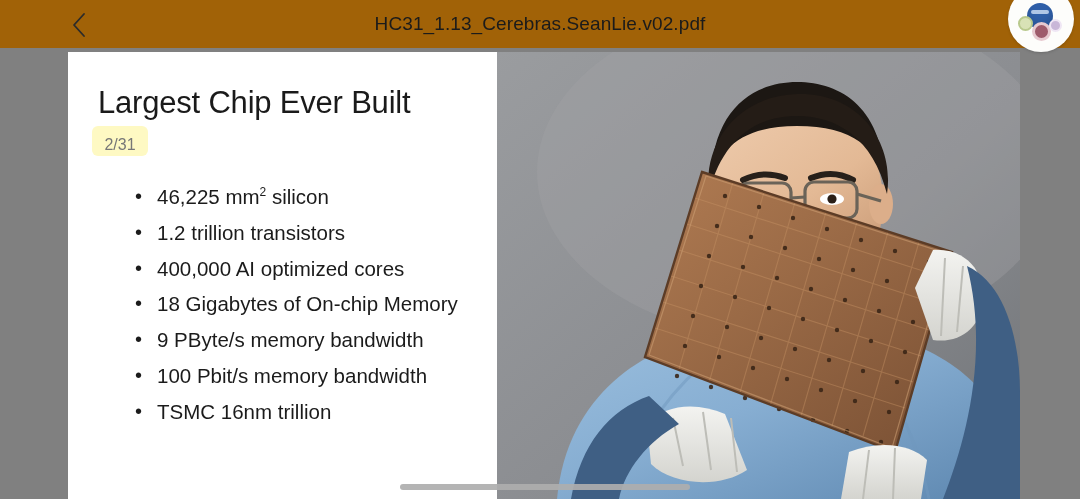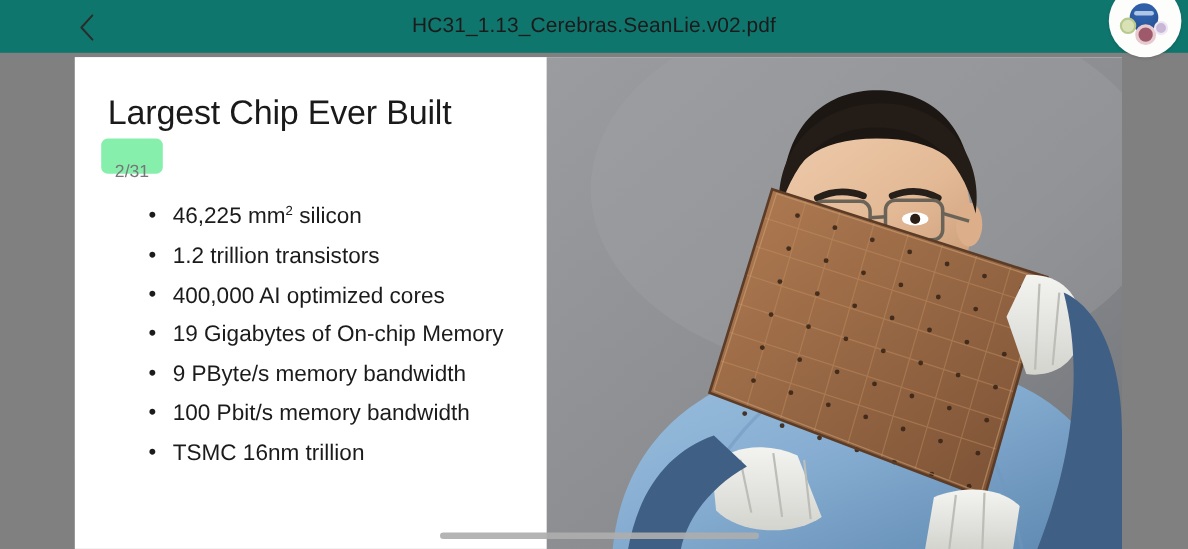--- a/index.html
+++ b/index.html
@@ -18,21 +18,21 @@
     overflow: hidden;
     background: #808080;
   }
 
   
   .topbar {
     position: absolute;
     left: 0; top: 0;
     width: 1080px;
     height: 48px;
-    background: #0f766e;
+    background: #a16207;
     z-index: 30;
   }
   .back-btn {
     position: absolute;
     left: 62px;
     top: 8px;
     width: 34px;
     height: 34px;
     display: flex;
     align-items: center;
@@ -196,24 +196,24 @@
   .photo svg { display: block; }
 
   
   .page-badge {
     position: absolute;
     left: 92px;
     top: 78px;
     min-width: 56px;
     height: 30px;
     line-height: 30px;
-    padding: 16px 11px;
+    padding: 4px 11px;
     box-sizing: border-box;
     border-radius: 6px;
-    background: #86efac;
+    background: #fef9c3;
     color: #777777;
     font-size: 16px;
     text-align: center;
     z-index: 20;
   }
 
   
   .hscroll-track {
     position: absolute;
     left: 0;
@@ -273,21 +273,21 @@
           <li>
             <span>46,225 mm</span><sup>2</sup><span> silicon</span>
           </li>
           <li>
             <span>1.2 trillion transistors</span>
           </li>
           <li>
             <span>400,000 AI optimized cores</span>
           </li>
           <li>
-            <span>19 Gigabytes of On-chip Memory</span>
+            <span>18 Gigabytes of On-chip Memory</span>
           </li>
           <li>
             <span>9 PByte/s memory bandwidth</span>
           </li>
           <li>
             <span>100 Pbit/s memory bandwidth</span>
           </li>
           <li>
             <span>TSMC 16nm trillion</span>
           </li>

